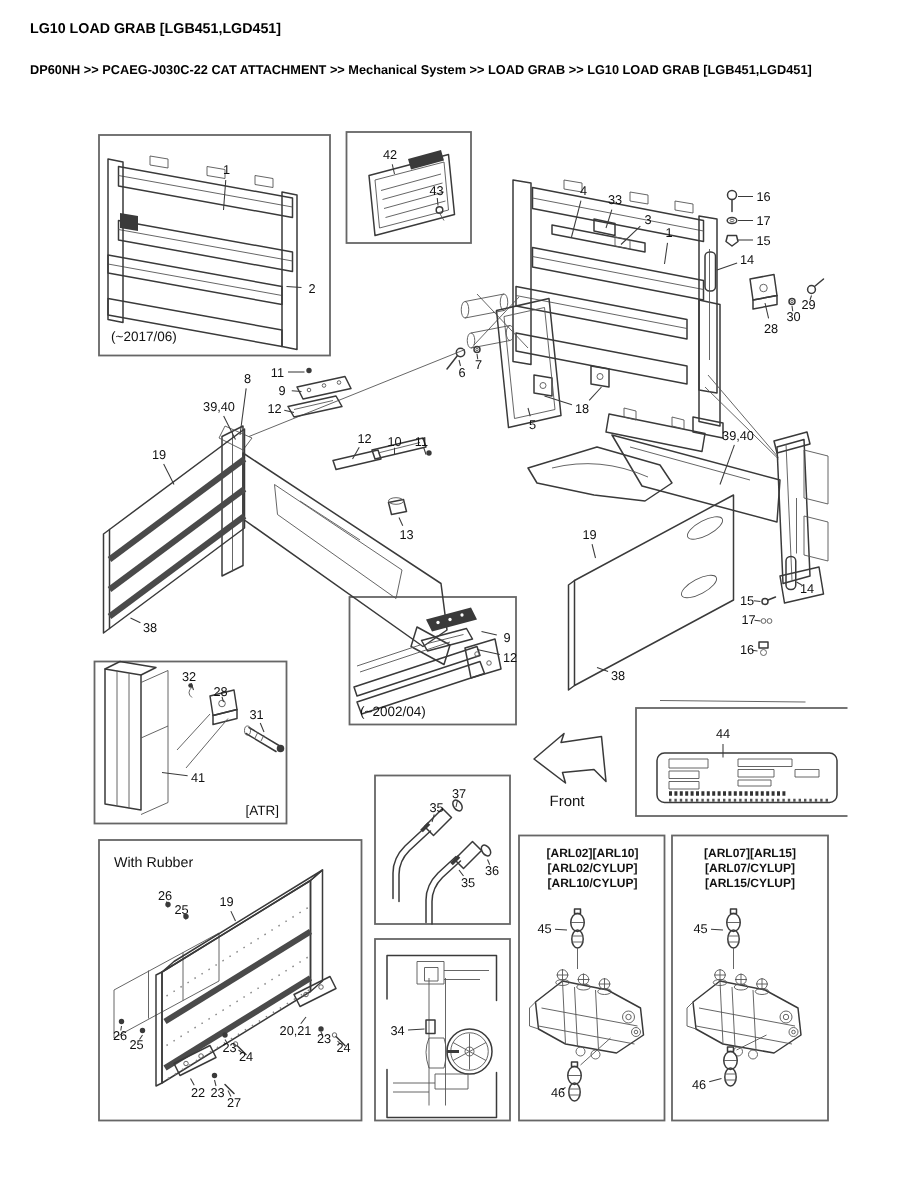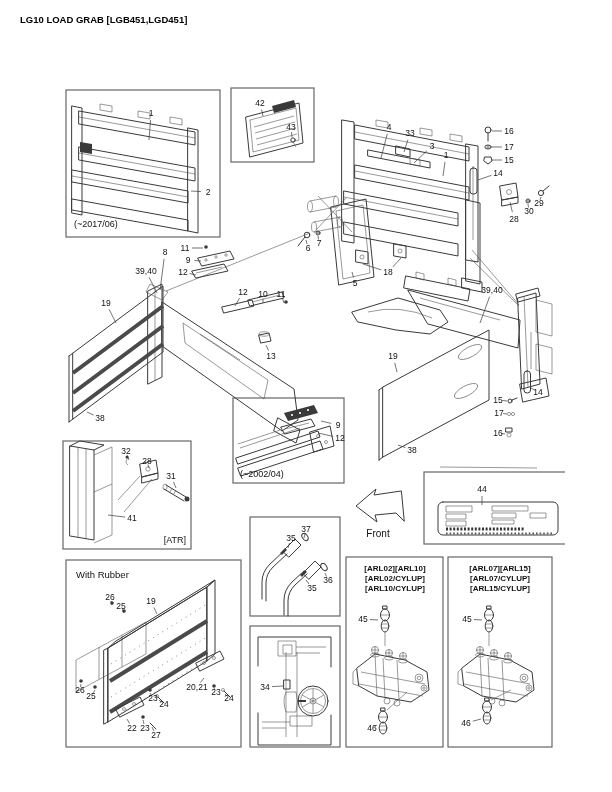--- a/index.html
+++ b/index.html
@@ -20,20 +20,21 @@
   .cap{font-size:9px;fill:#111;}
   .cap-end{font-size:9px;fill:#111;text-anchor:end;}
   .cap-mid{font-size:10px;fill:#111;text-anchor:middle;}
   .vcap{font-size:8px;font-weight:bold;fill:#111;text-anchor:middle;}
 </style>
 </head>
 <body>
 
 <div id="page">
   <div id="title" class="hdr">LG10 LOAD GRAB [LGB451,LGD451]</div>
+  <div id="crumb" class="hdr">DP60NH &gt;&gt; PCAEG-J030C-22 CAT ATTACHMENT &gt;&gt; Mechanical System &gt;&gt; LOAD GRAB &gt;&gt; LG10 LOAD GRAB [LGB451,LGD451]</div>
 
   <svg width="612" height="792" viewBox="0 0 612 792">
 
     <g>
       <rect class="box" x="66" y="90" width="154" height="147"></rect>
       <rect class="box" x="231" y="88" width="83" height="74"></rect>
       <rect class="box" x="233" y="398" width="111" height="85"></rect>
       <rect class="box" x="63" y="441" width="128" height="108"></rect>
       <rect class="box" x="424" y="472" width="147" height="72"></rect>
       <rect class="box" x="66" y="560" width="175" height="187"></rect>

